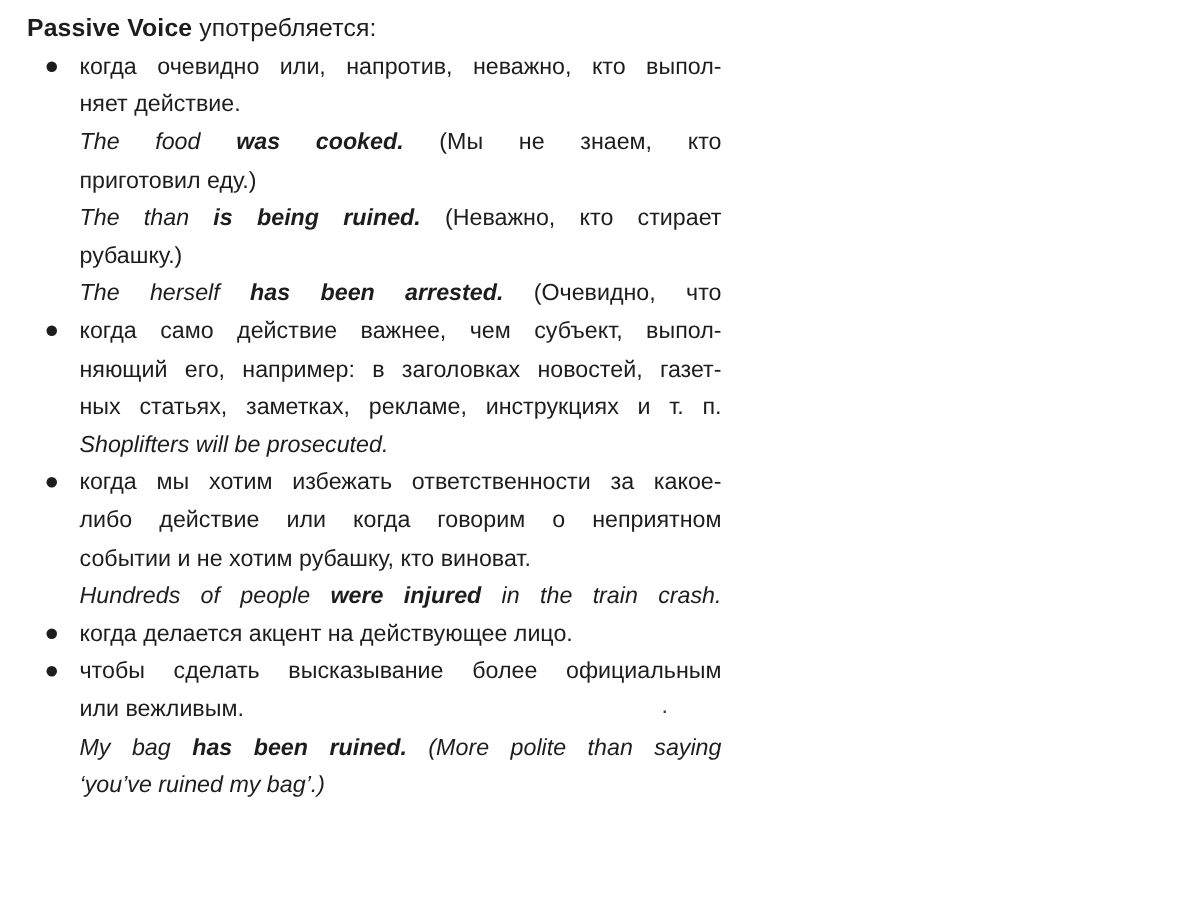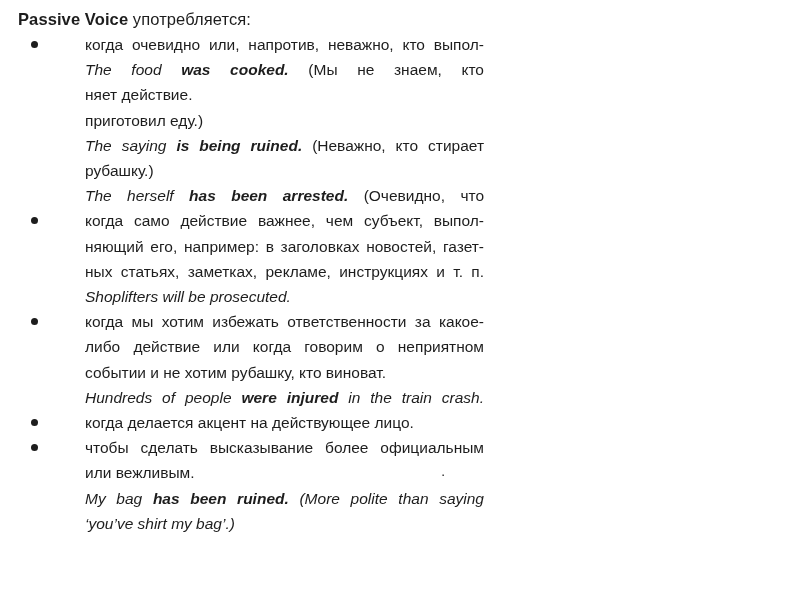--- a/index.html
+++ b/index.html
@@ -17,21 +17,21 @@
     left: 18px;
     top: 6px;
     width: 466px;
   }
   .title {
     font-size: 16.5px;
     line-height: 26px;
     letter-spacing: 0.1px;
   }
   .title .b { font-weight: bold; }
-  .bullet-item { display: flex; gap: 32px; }
+  .bullet-item { display: flex; }
   .marker {
     flex: 0 0 35px;
     position: relative;
   }
   .dot {
     position: absolute;
     left: 13px;
     top: 9px;
     width: 7px;
     height: 7px;
@@ -65,24 +65,24 @@
 
 <div class="content">
   <div class="title"><span class="b">Passive Voice</span><span> употребляется:</span></div>
   <div class="bullets">
       <div class="bullet-item">
         <div class="marker">
           <span class="dot"></span>
         </div>
         <div class="text-block">
           <div class="line just"><span>когда очевидно или, напротив, неважно, кто выпол-</span></div>
+          <div class="line"><span>няет действие.</span></div>
           <div class="line just"><span class="it">The food </span><span class="bi">was cooked.</span><span> (Мы не знаем, кто</span></div>
-          <div class="line"><span>няет действие.</span></div>
           <div class="line"><span>приготовил еду.)</span></div>
-          <div class="line just"><span class="it">The saying </span><span class="bi">is being ruined.</span><span> (Неважно, кто стирает</span></div>
+          <div class="line just"><span class="it">The than </span><span class="bi">is being ruined.</span><span> (Неважно, кто стирает</span></div>
           <div class="line"><span>рубашку.)</span></div>
           <div class="line just"><span class="it">The herself </span><span class="bi">has been arrested.</span><span> (Очевидно, что</span></div>
         </div>
       </div>
       <div class="bullet-item">
         <div class="marker">
           <span class="dot"></span>
         </div>
         <div class="text-block">
           <div class="line just"><span>когда само действие важнее, чем субъект, выпол-</span></div>
@@ -111,19 +111,19 @@
         </div>
       </div>
       <div class="bullet-item">
         <div class="marker">
           <span class="dot"></span>
         </div>
         <div class="text-block">
           <div class="line just"><span>чтобы сделать высказывание более официальным</span></div>
           <div class="line"><span>или вежливым.</span></div>
           <div class="line just"><span class="it">My bag </span><span class="bi">has been ruined.</span><span class="it"> (More polite than saying</span></div>
-          <div class="line"><span class="it">‘you’ve shirt my bag’.)</span></div>
+          <div class="line"><span class="it">‘you’ve ruined my bag’.)</span></div>
         </div>
       </div>
     </div>
 </div>
 
 <span class="artifact">.</span>
 
 </body></html>

